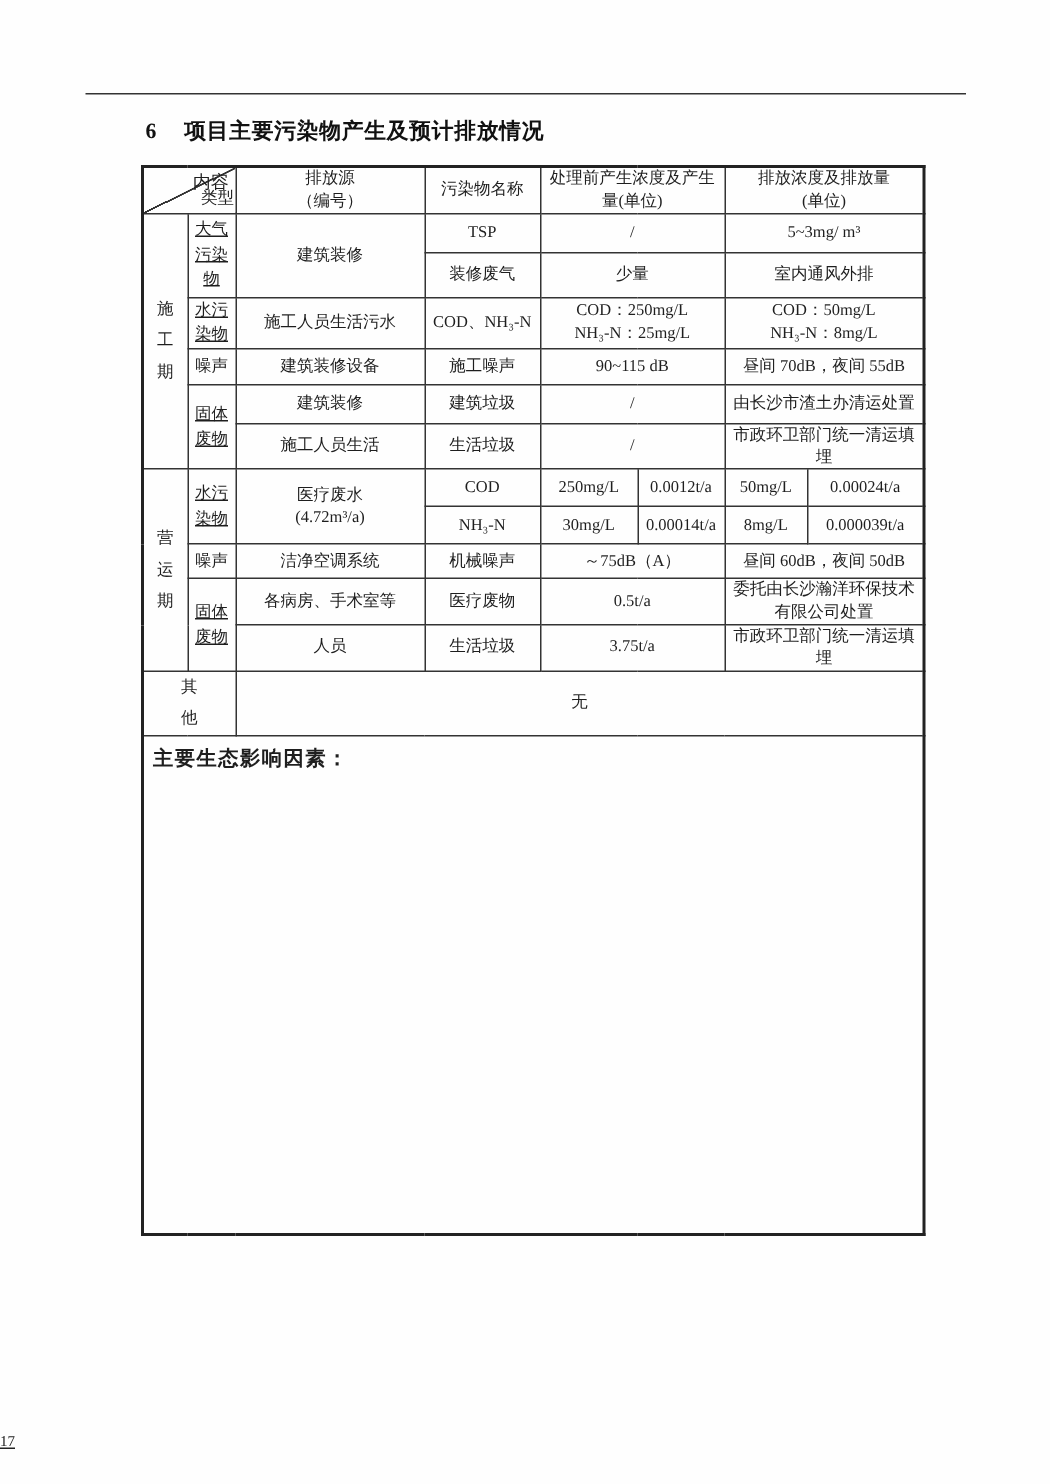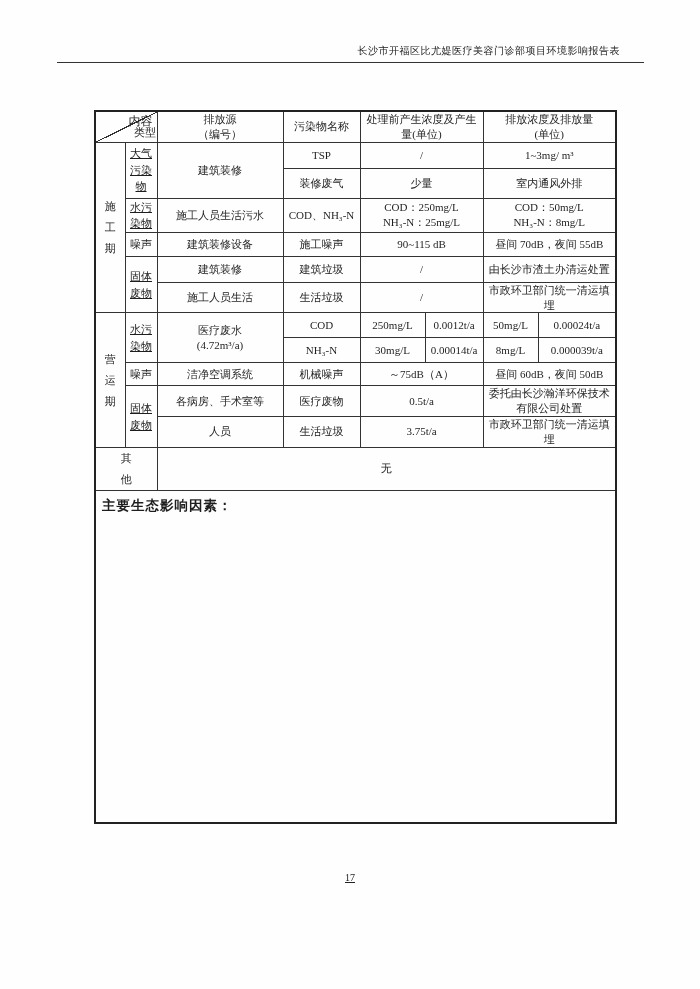--- a/index.html
+++ b/index.html
@@ -55,32 +55,34 @@
   }
   .corner .c-top { position:absolute; top:1px; right:4px; font-size:12px; }
   .corner .c-bottom { position:absolute; bottom:2px; left:3px; font-size:11px;margin-left:35px; }
 
   .eco-cell {
     text-align:left; vertical-align:top; padding:6px 6px;
   }
   .eco-label { font-size:13.5px; font-weight:bold; letter-spacing:1px; }
 
   .page-number {
-    position:absolute; top:872px; left:0; right:0;
-    text-align:center; font-size:10px; color:#222;text-decoration:underline;
+    position:absolute; top:956px; left:0; right:0;
+    font-size:10px; color:#222;text-decoration:underline;
   }
 </style>
 </head>
 <body>
 
 <div class="page">
 
-  <div class="doc-header">长沙市开福区比尤媞医疗美容门诊部项目环境影响报告表</div>
   <div class="header-rule"></div>
 
+  <div class="section-title">
+    <span class="num">6</span><span>项目主要污染物产生及预计排放情况</span>
+  </div>
 
   <table class="pollutant-table">
     <colgroup>
       <col style="width:30px">
         <col style="width:32px">
         <col style="width:126px">
         <col style="width:77px">
       <col style="width:65px">
         <col style="width:58px">
         <col style="width:55px">
@@ -100,21 +102,21 @@
       <th colspan="2" class="pre">排放浓度及排放量
 (单位)</th>
     </tr>
 
     <tr style="height:26px">
       <td rowspan="6"><span class="v1">施工期</span></td>
       <td rowspan="2"><span class="v2">大气污染物</span></td>
       <td rowspan="2">建筑装修</td>
       <td>TSP</td>
       <td colspan="2">/</td>
-      <td colspan="2">1~3mg/ m³</td>
+      <td colspan="2">5~3mg/ m³</td>
     </tr>
 
     <tr style="height:30px">
       <td>装修废气</td>
       <td colspan="2">少量</td>
       <td colspan="2">室内通风外排</td>
     </tr>
 
     <tr style="height:33px">
       <td><span class="v2">水污染物</span></td>

